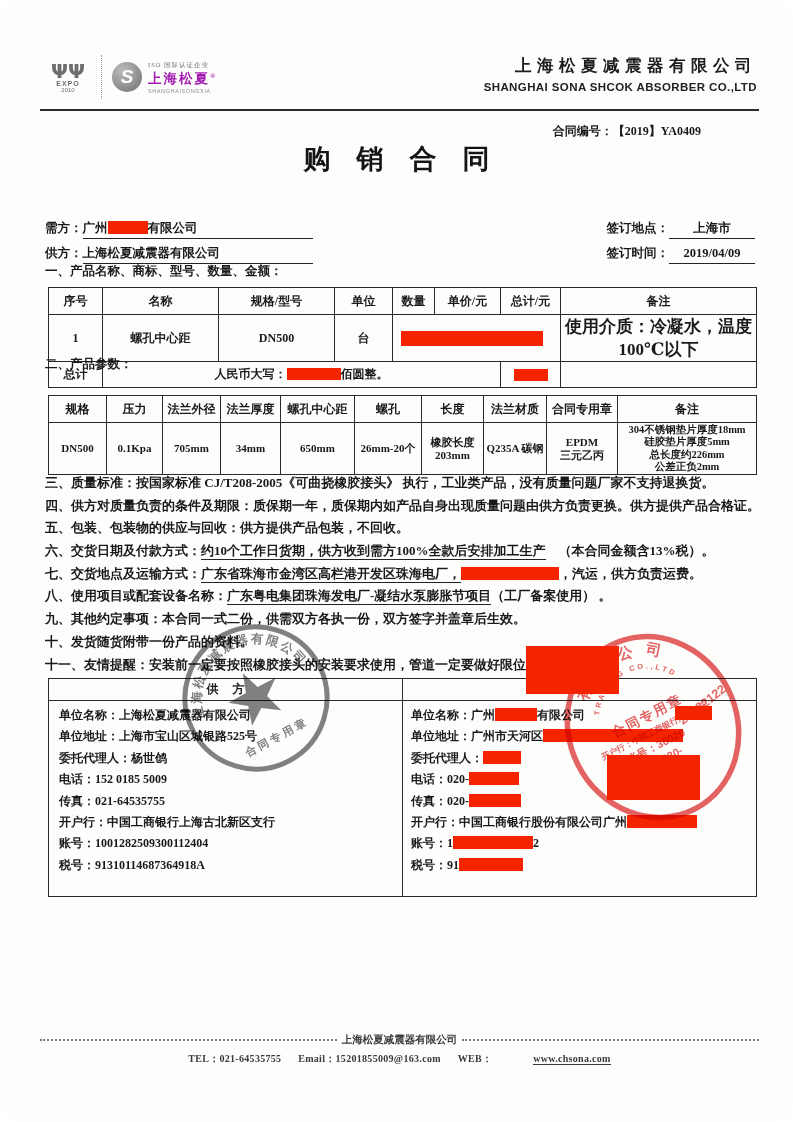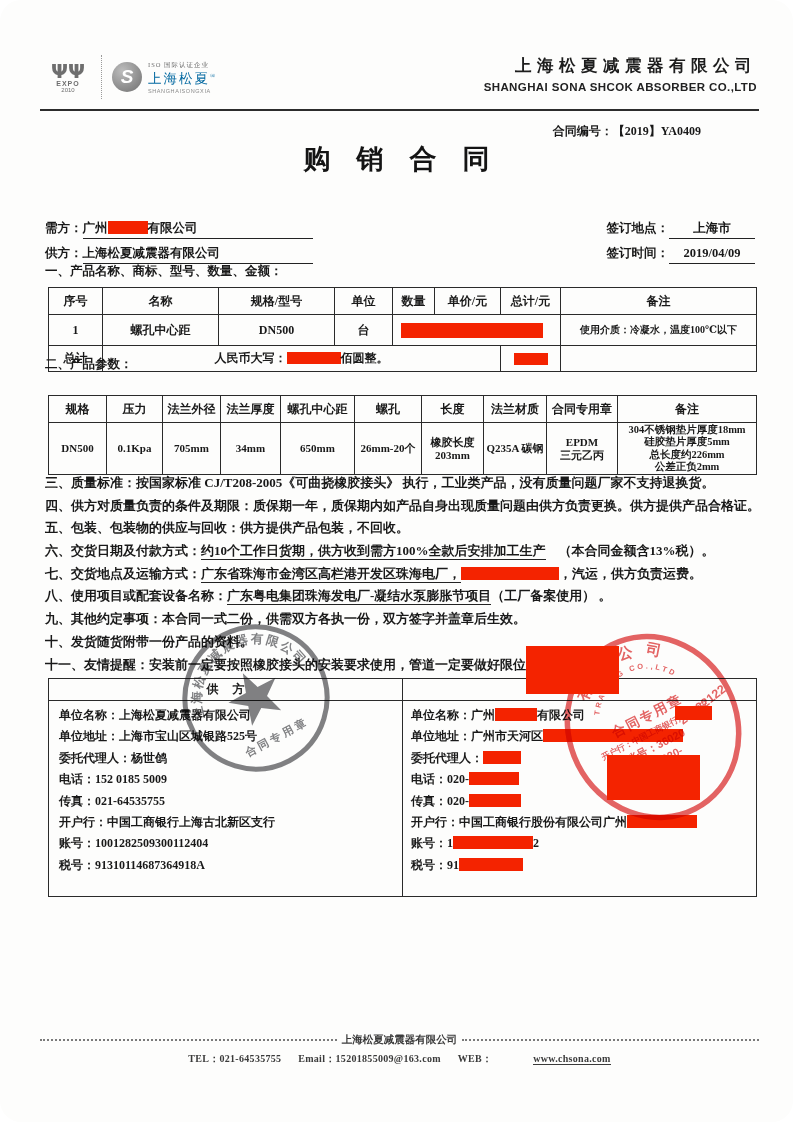--- a/index.html
+++ b/index.html
@@ -10,21 +10,21 @@
   .logos{display:flex;align-items:center;gap:10px;}
   .expo{width:46px;text-align:center;color:#6e6e6e;}
   .expo .glyph{font-size:20px;line-height:18px;font-weight:bold;font-family:"DejaVu Sans",sans-serif;}
   .expo .t1{font-size:7px;font-weight:bold;letter-spacing:1px;font-family:"Liberation Sans",sans-serif;}
   .expo .t2{font-size:6px;font-family:"Liberation Sans",sans-serif;}
   .logo-div{height:44px;border-left:1px dotted #9a9a9a;}
   .sona{display:flex;align-items:center;gap:6px;}
   .sona .ball{width:30px;height:30px;border-radius:50%;background:radial-gradient(circle at 35% 30%,#bdbdbd,#6f6f6f);
               color:#fff;font:italic bold 19px/30px "Liberation Sans",sans-serif;text-align:center;}
   .sona .iso{font-size:6.5px;color:#707070;letter-spacing:1px;}
-  .sona .brand{font-size:13.5px;font-weight:normal;color:#0369a1;letter-spacing:2px;}
+  .sona .brand{font-size:13.5px;font-weight:bold;color:#a21caf;letter-spacing:2px;}
   .sona .brand sup{font-size:7px;}
   .sona .brand-en{font-size:5.5px;color:#8a8a8a;letter-spacing:.6px;font-family:"Liberation Sans",sans-serif;}
   .co{text-align:right;}
   .co .cn{font-size:16.5px;font-weight:600;letter-spacing:5.5px;color:#1d1d1d;}
   .co .en{margin-top:4px;font:bold 11.5px "Liberation Sans",sans-serif;letter-spacing:.4px;color:#222;}
   .rule{position:absolute;top:109px;left:40px;right:34px;border-top:2px solid #2c2c2c;}
   .contract-no{position:absolute;top:123px;right:92px;font-size:12px;font-weight:600;}
   .doc-title{position:absolute;top:141px;left:0;width:100%;text-align:center;margin:0;
              font-size:27px;font-weight:bold;letter-spacing:26px;text-indent:26px;color:#141414;}
   
@@ -141,21 +141,21 @@
       <td>备注</td>
     </tr>
     <tr style="height:31px">
       <td>1</td>
       <td>螺孔中心距</td>
       <td>DN500</td>
       <td>台</td>
       <td colspan="3">
             <div class="red-bar"></div>
           </td>
-      <td style="font-size:10px">使用介质：冷凝水，温度100℃以下</td>
+      <td style="font-size:17px">使用介质：冷凝水，温度100℃以下</td>
     </tr>
     <tr style="height:26px">
       <td>总计</td>
       <td colspan="5">
         <span>人民币大写：</span><span class="redact" style="width:54px;height:12px"></span><span>佰圆整。</span>
       </td>
       <td>
             <div class="red-sm"></div>
           </td>
       <td></td>

